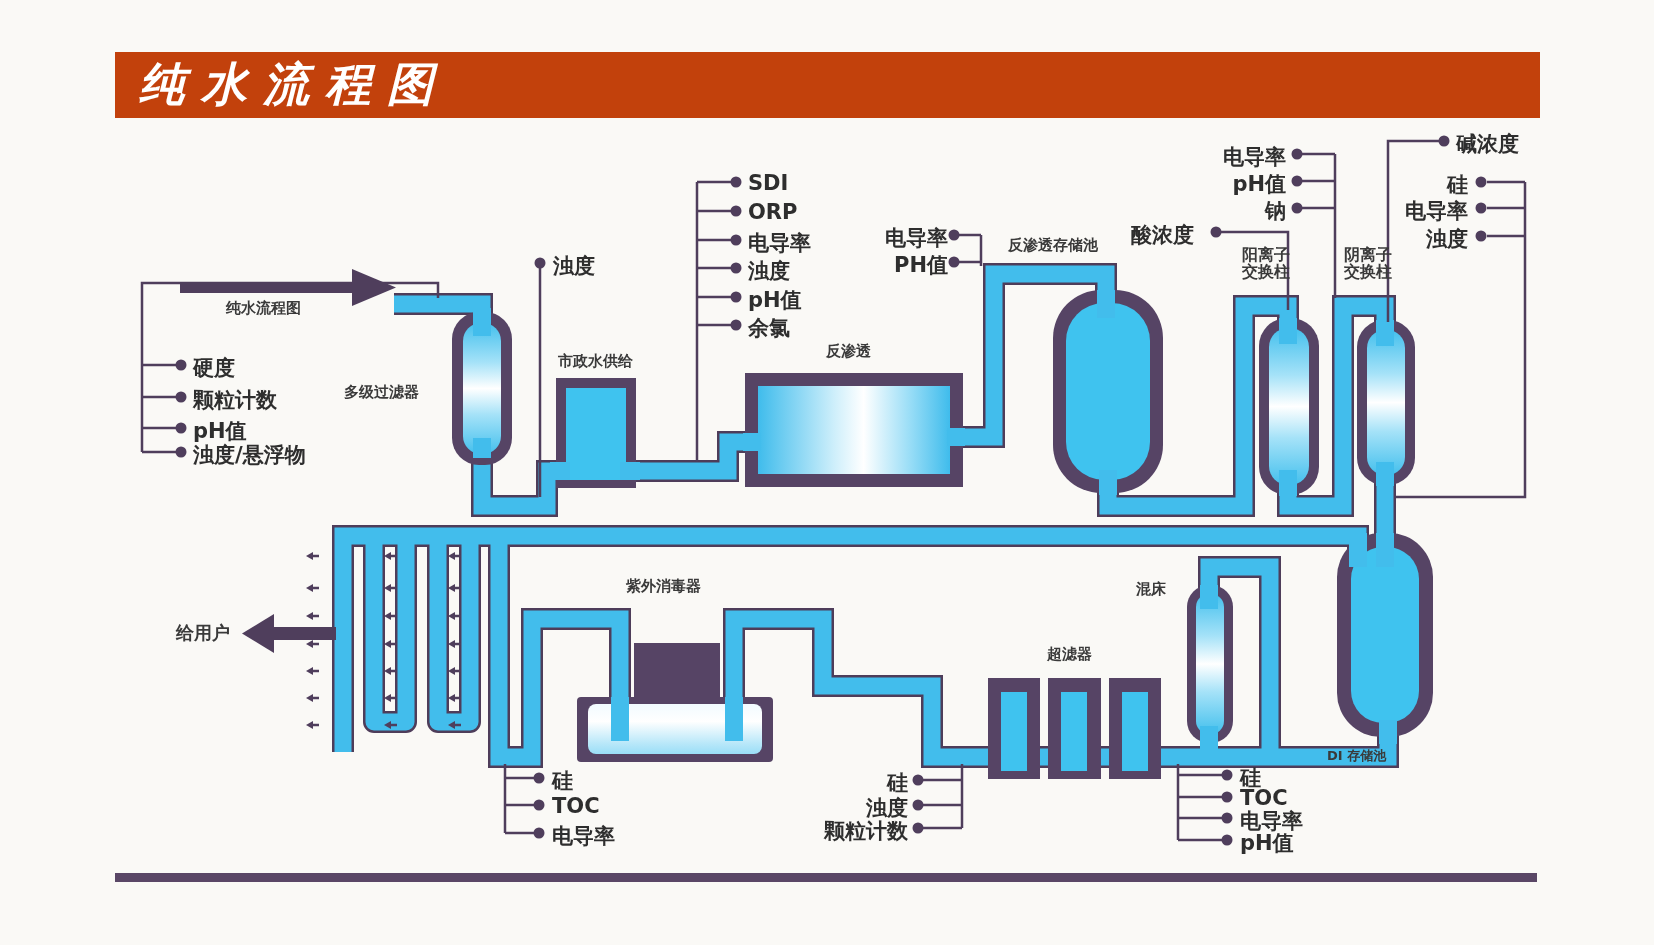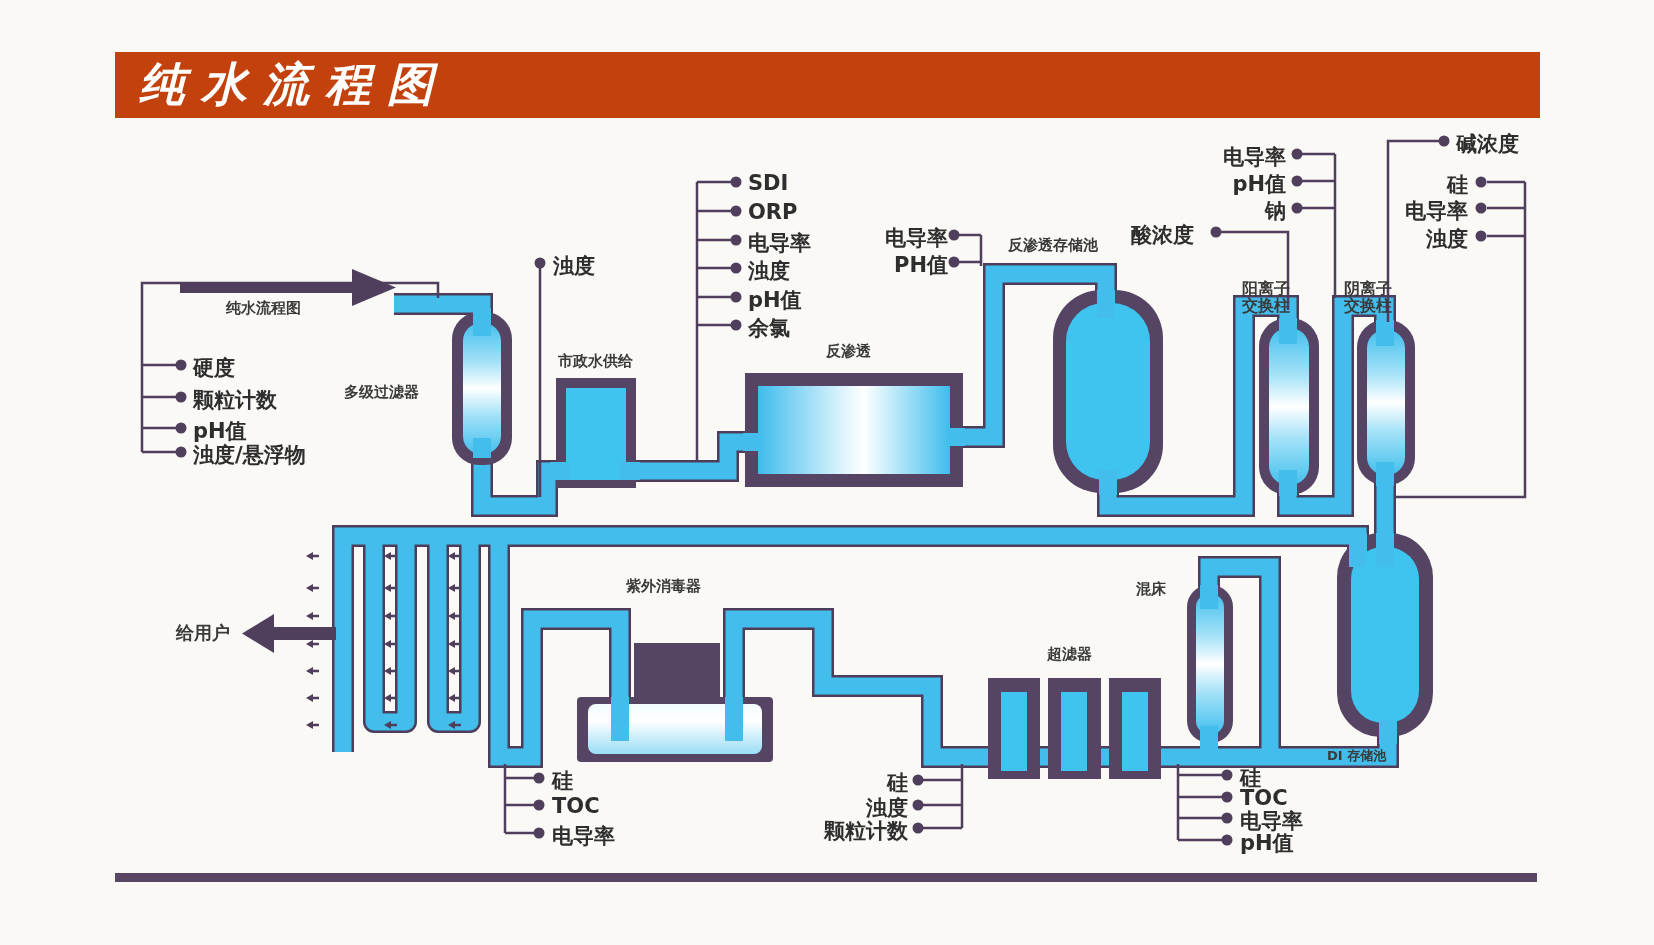--- a/index.html
+++ b/index.html
@@ -7,21 +7,21 @@
          font-family:"DejaVu Sans","Liberation Sans",sans-serif;}
   #flow-svg{position:absolute;left:0;top:0;}
   .banner{position:absolute;left:115px;top:52px;width:1425px;height:66px;background:#c2410c;
           color:#ffffff;font-style:italic;font-weight:bold;font-size:46px;line-height:64px;
           letter-spacing:16px;padding-left:24px;box-sizing:border-box;}
   .bottombar{position:absolute;left:115px;top:873px;width:1422px;height:9px;background:#5a4766;}
   .lbl{position:absolute;color:#2e2e2e;font-weight:bold;white-space:nowrap;}
   .eq{font-size:15px;color:#3a3a3a;}
   .mon{font-size:21px;}
   .ralign{text-align:right;}
-  .twoline{font-size:16px;line-height:17px;text-align:center;width:56px;white-space:normal;color:#3a3a3a;margin-top:34px;}
+  .twoline{font-size:16px;line-height:17px;text-align:center;width:56px;white-space:normal;color:#3a3a3a;}
 </style>
 </head>
 <body>
 
 <div id="stage">
 
 <svg id="flow-svg" width="1654" height="945" viewBox="0 0 1654 945">
   <defs>
     <linearGradient id="glossV" x1="0" y1="0" x2="0" y2="1">
       <stop offset="0" stop-color="#44c0ed"></stop>

